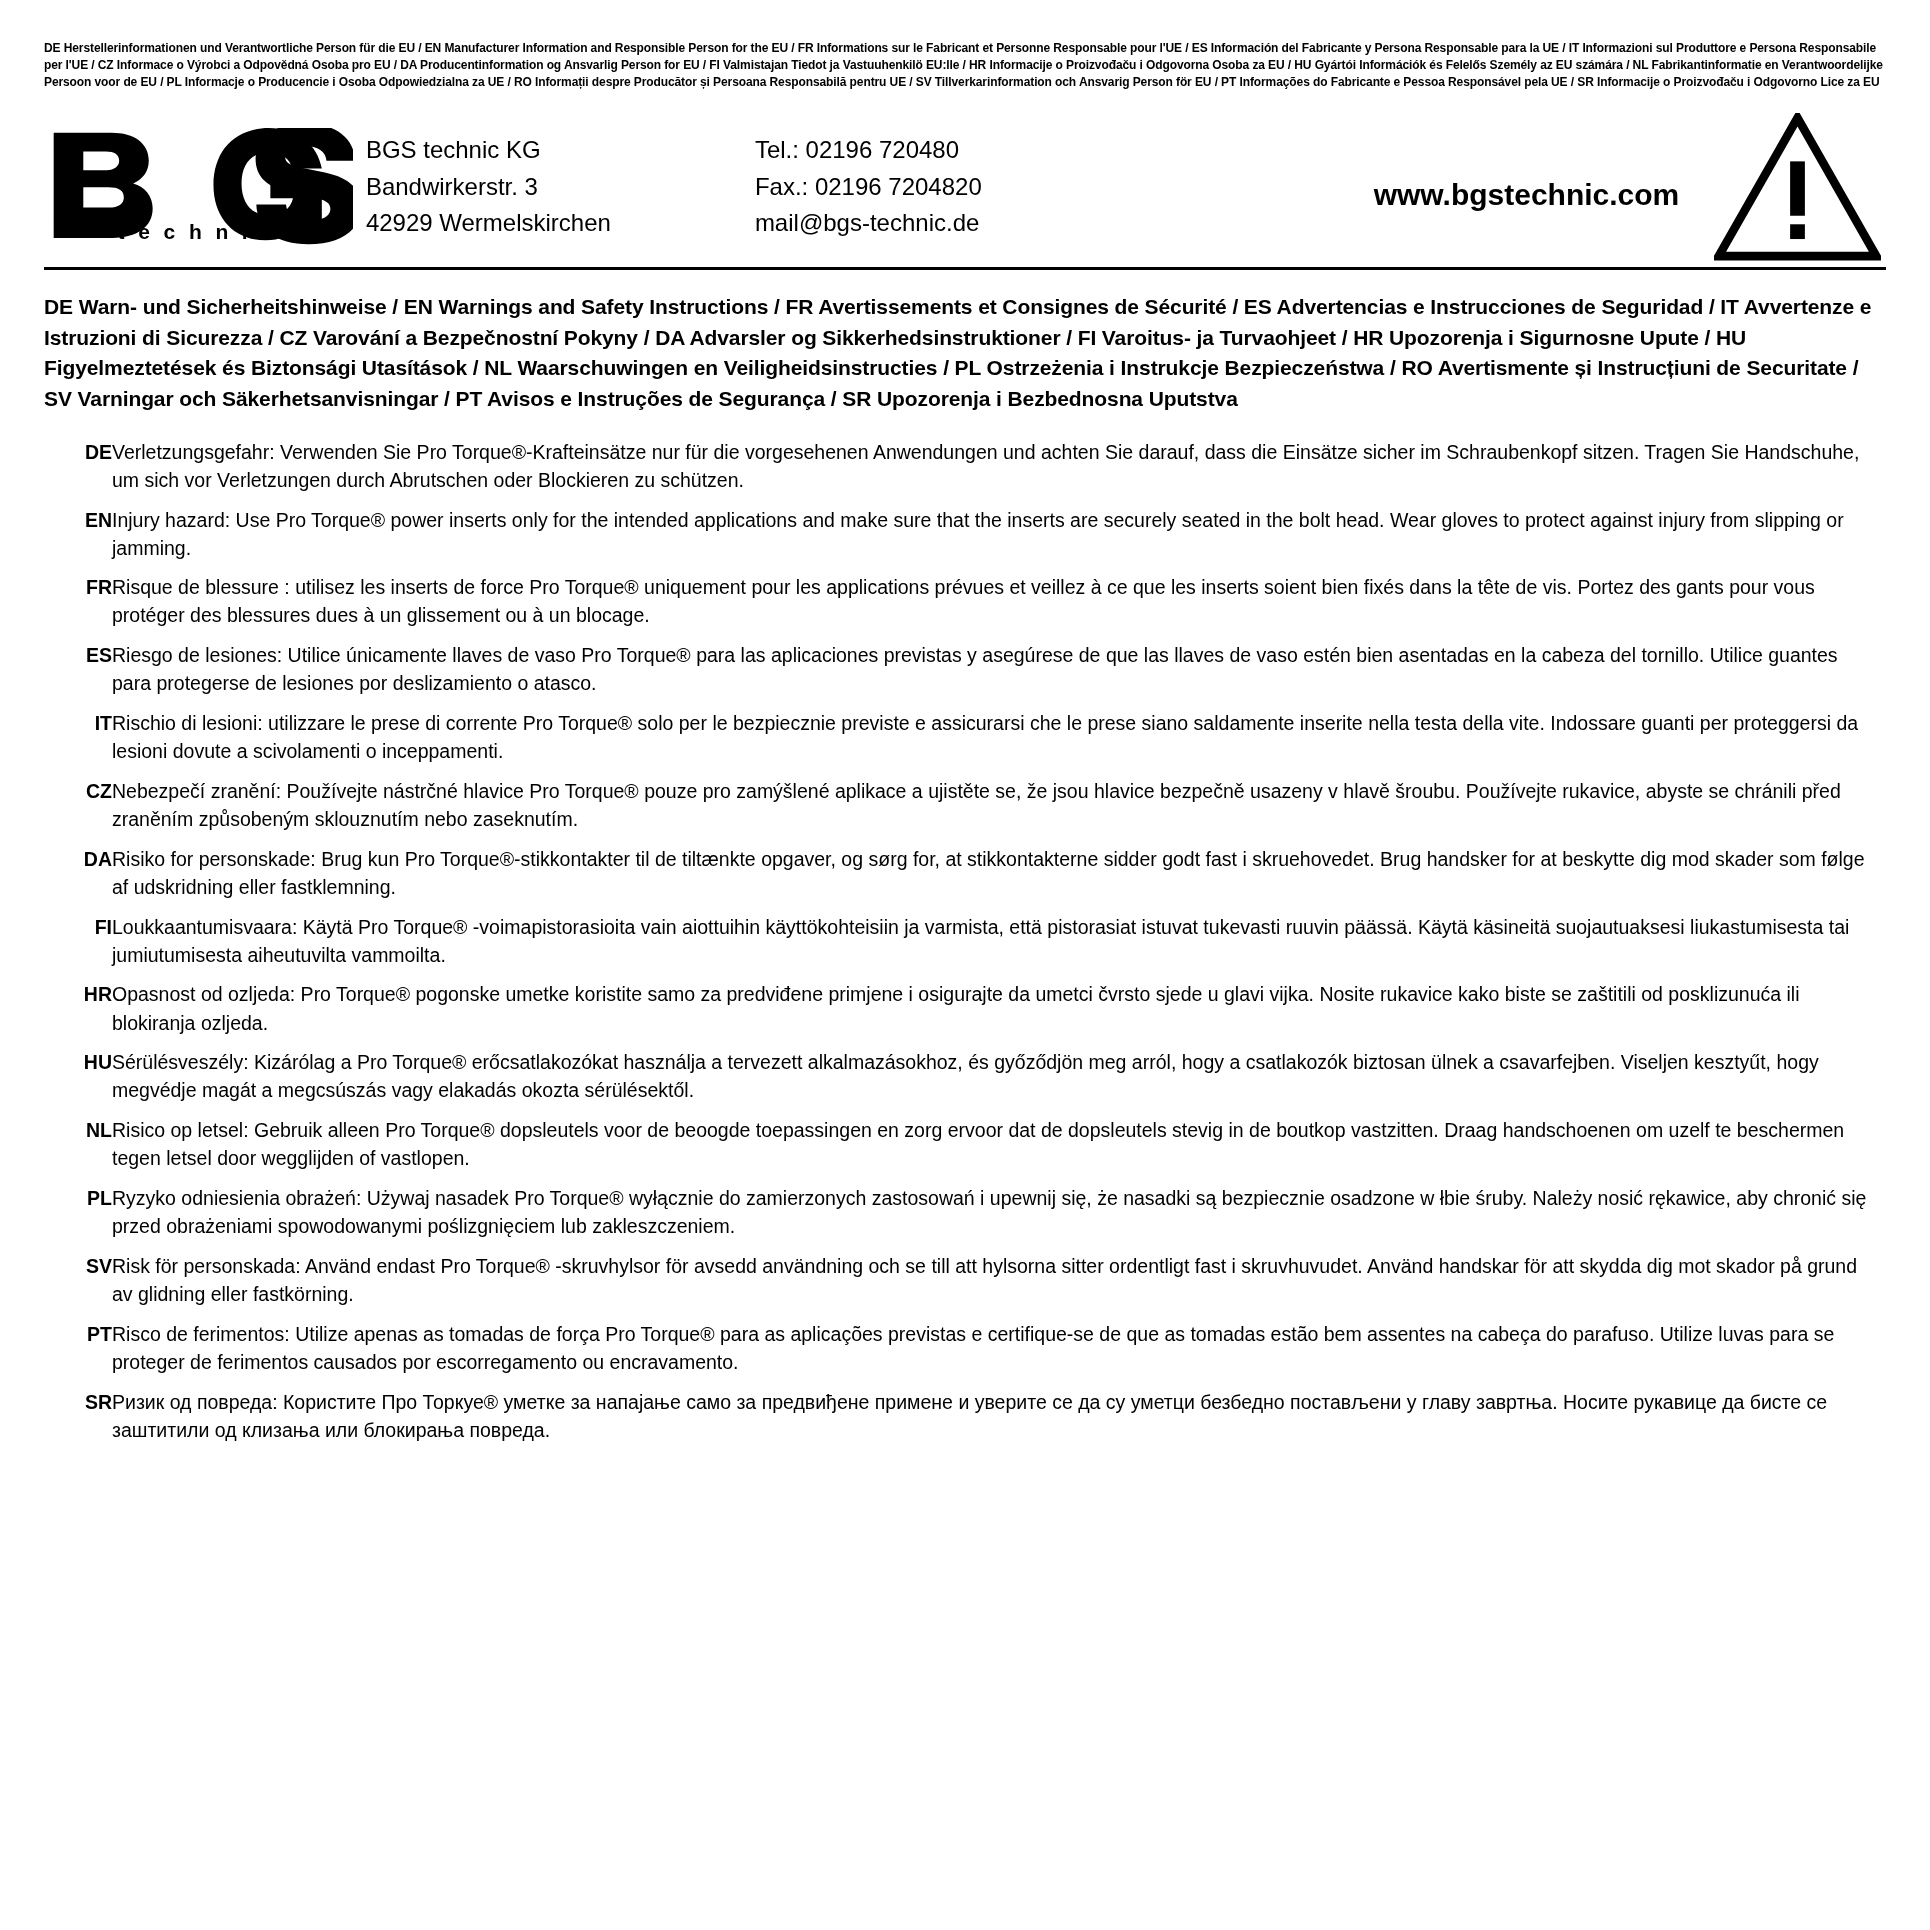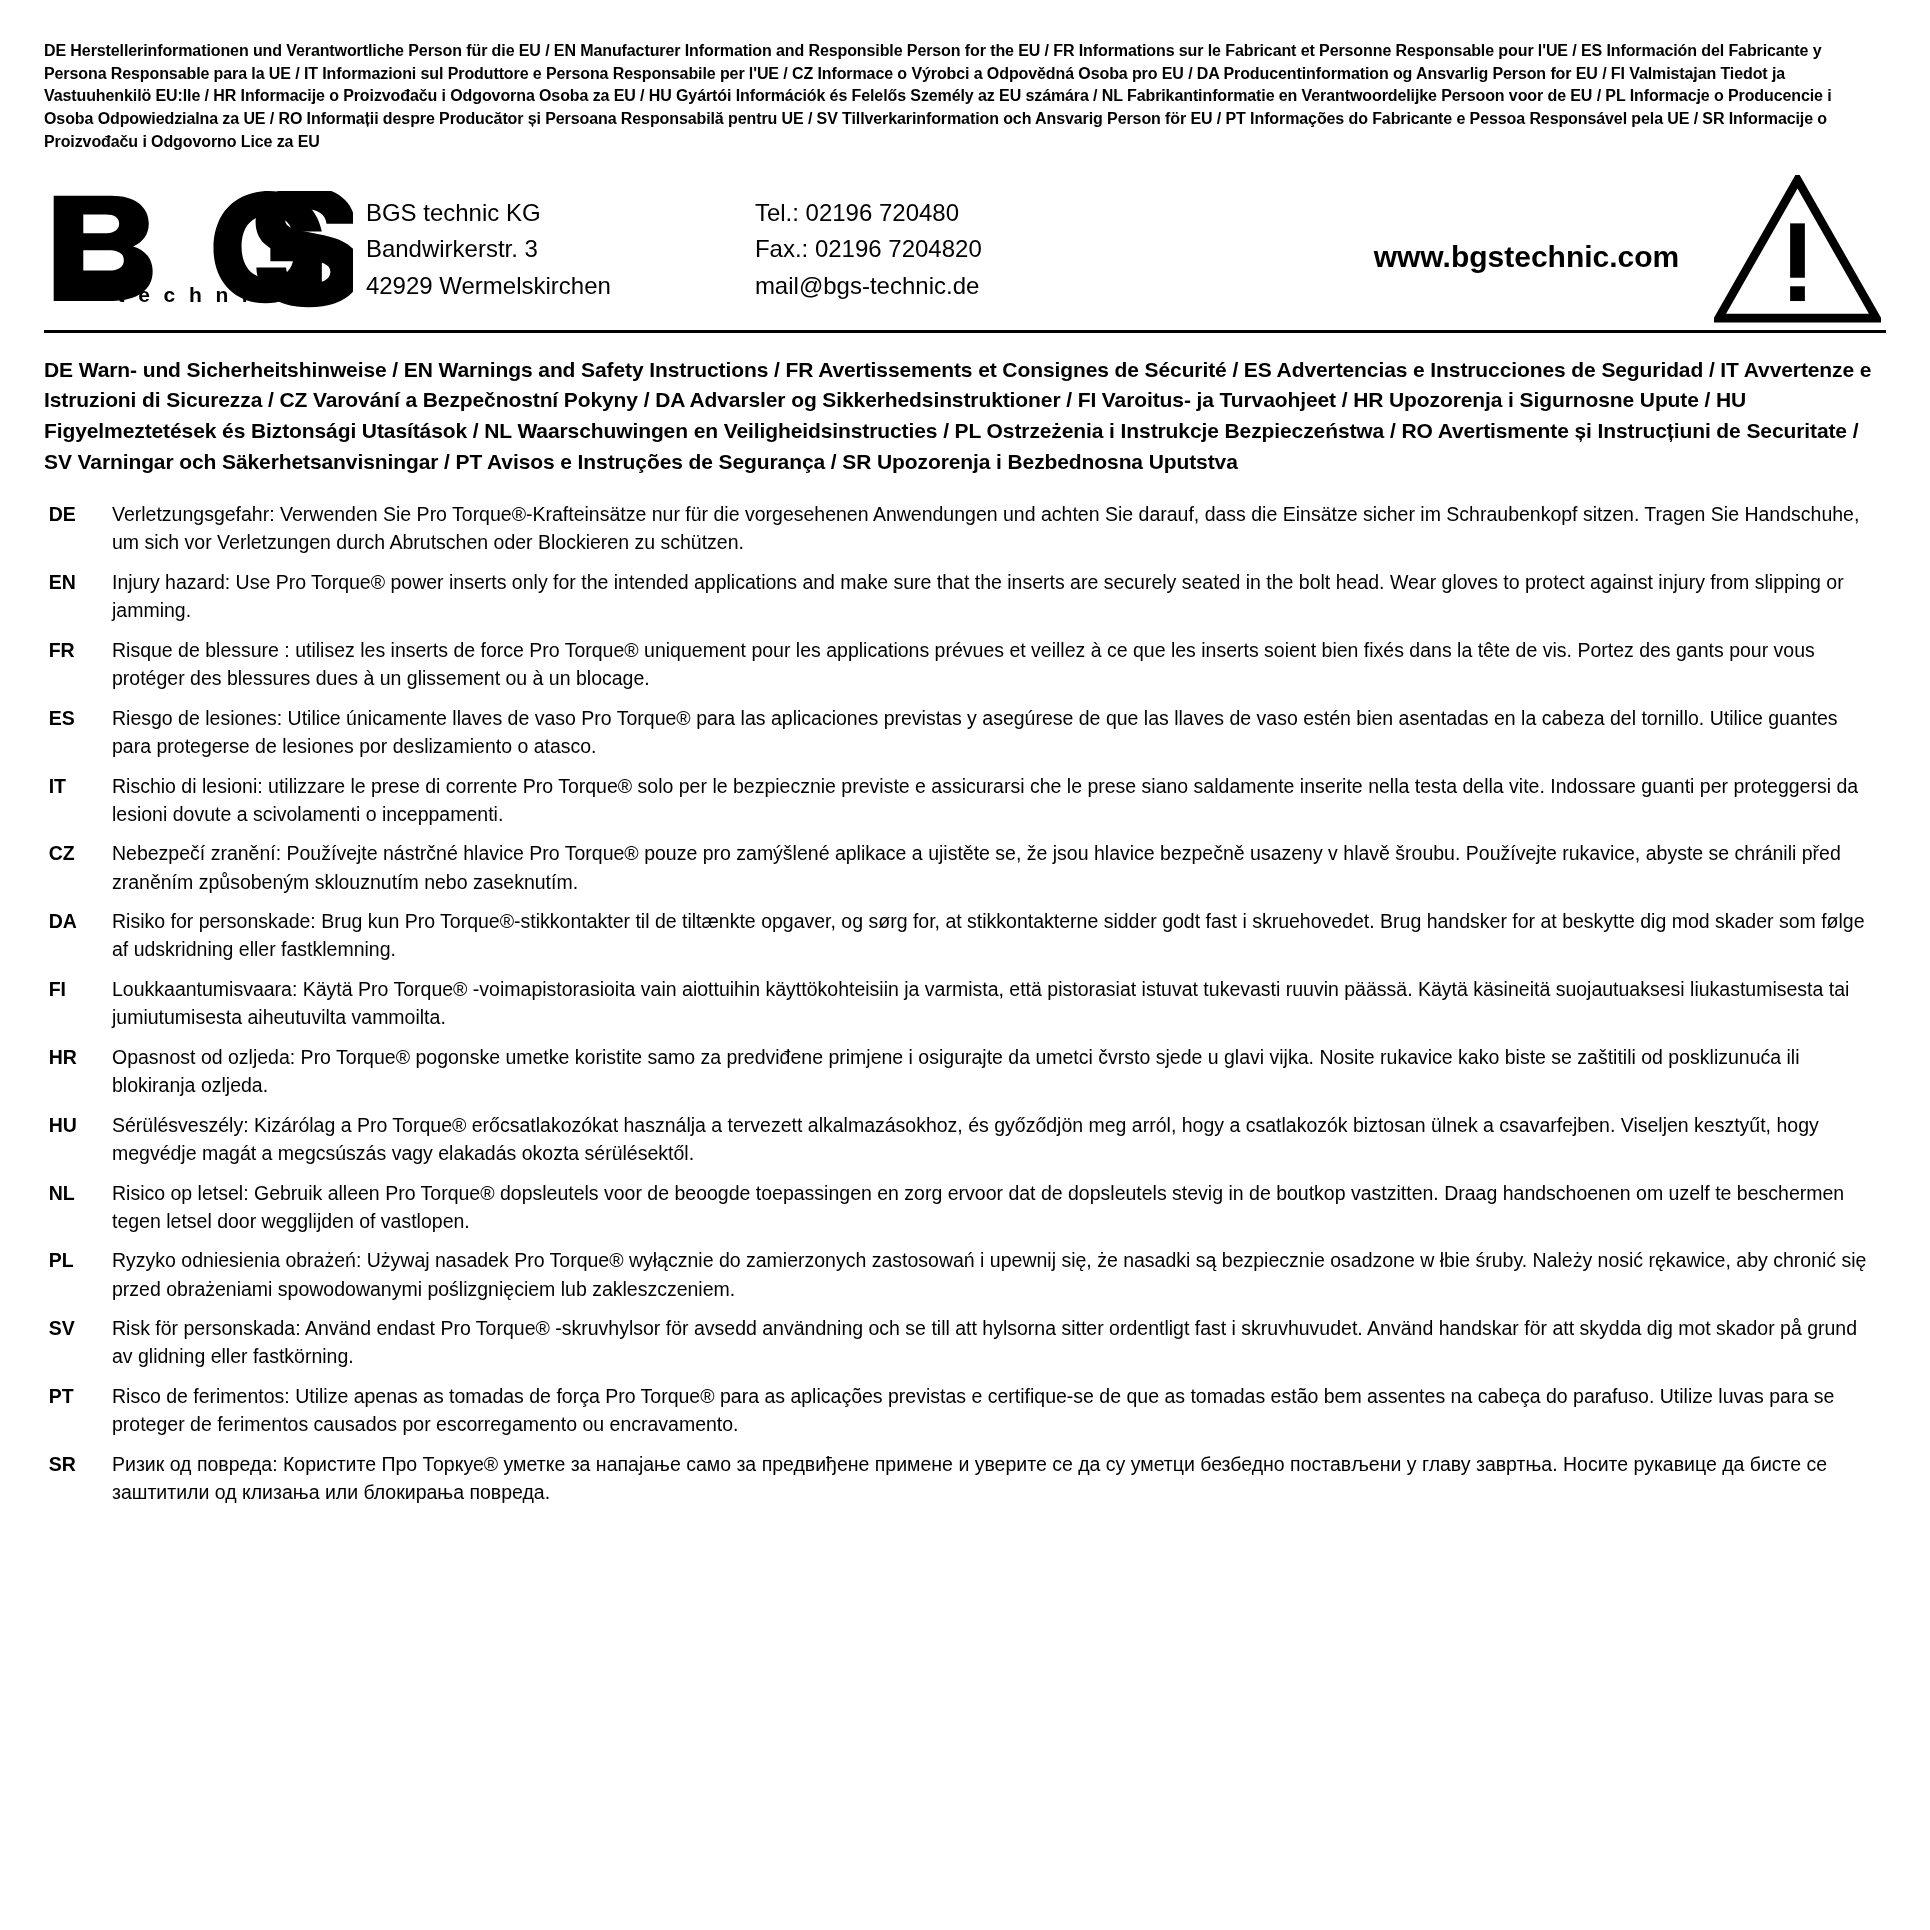--- a/index.html
+++ b/index.html
@@ -18,21 +18,21 @@
     box-sizing: border-box;
     width: 1930px;
     height: 1930px;
     padding: 40px 44px 0 44px;
     position: relative;
   }
 
   
   .heading-block {
     font-weight: bold;
-    font-size: 16px;
+    font-size: 12px;
     line-height: 1.42;
     letter-spacing: -0.1px;
     text-align: left;
     margin: 0 1px 14px 0;
   }
 
   
   .company-bar {
     display: flex;
     align-items: center;
@@ -95,20 +95,21 @@
     align-items: flex-start;
     margin-bottom: 11.7px;
   }
   .row .code {
     flex: 0 0 68px;
     font-weight: bold;
     font-size: 19.5px;
     line-height: 1.44;
     padding-left: 4.7px;
     box-sizing: border-box;
+    text-align: right;
   }
   .row .text {
     flex: 1 1 auto;
     font-size: 19.5px;
     line-height: 1.44;
     padding-right: 4.7px;
   }
 </style>
 </head>
 <body>

